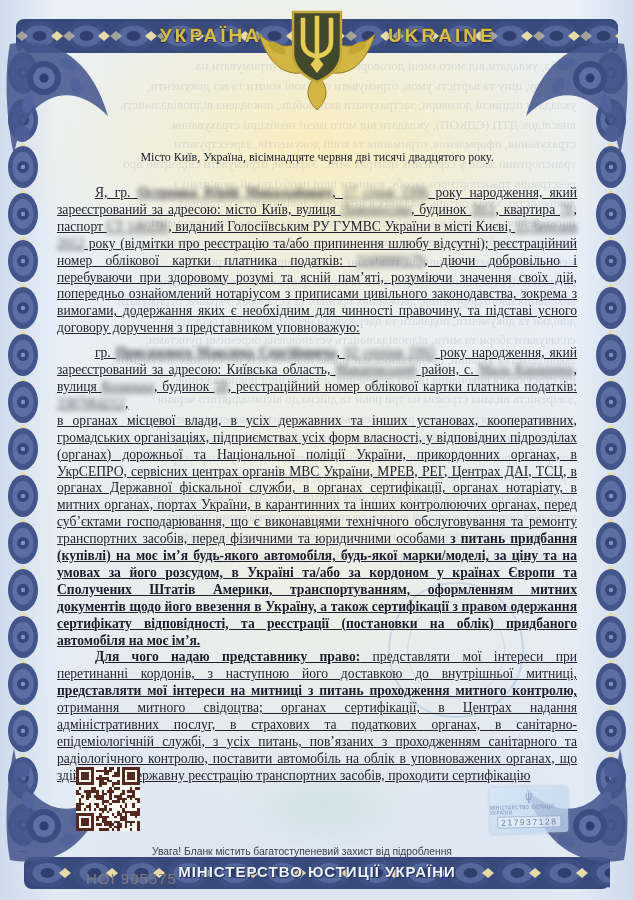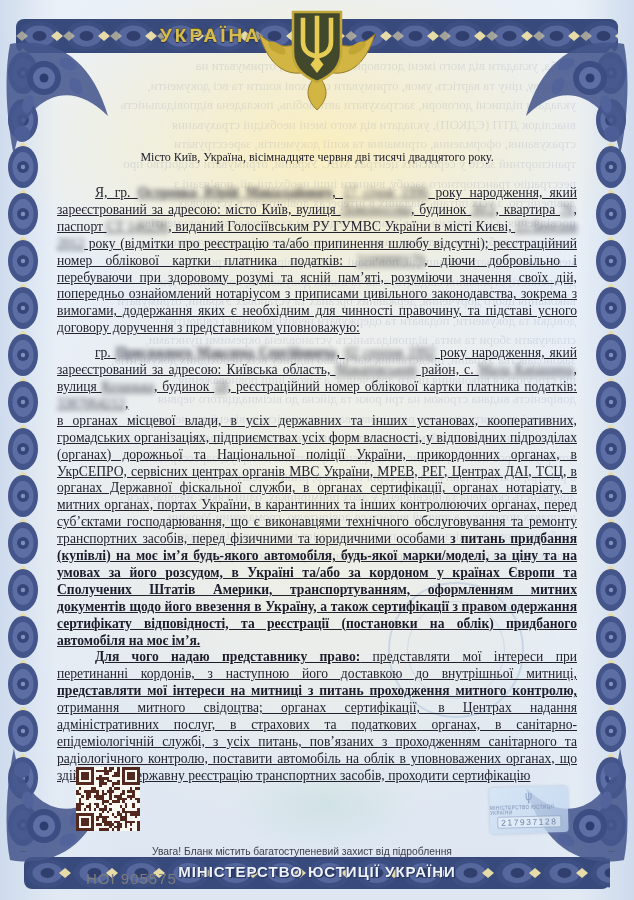--- a/index.html
+++ b/index.html
@@ -189,20 +189,21 @@
         <circle cx="38" cy="40" r="11" fill="#5d6fa4"></circle>
         <circle cx="38" cy="40" r="4.5" fill="#2e3d6f"></circle>
       <ellipse cx="62" cy="26" rx="9" ry="5.5" transform="rotate(24 62 26)" fill="#51639a"></ellipse>
       <ellipse cx="70" cy="48" rx="9" ry="5.5" transform="rotate(60 70 48)" fill="#51639a"></ellipse>
       <ellipse cx="22" cy="66" rx="9" ry="5.5" transform="rotate(105 22 66)" fill="#51639a"></ellipse>
       <circle cx="16" cy="96" r="8" fill="#4c5e95"></circle>
     </g>
   </svg>
 
   <div class="abs band-text" style="left:160px;top:25px;">УКРАЇНА</div>
+  <div class="abs band-text" style="left:388px;top:25px;">UKRAINE</div>
 
   <svg class="abs emblem" width="140" height="112" viewBox="0 0 140 112">
     <g>
       <path d="M66 66 C40 76 22 62 12 30 C32 48 50 44 64 30 Z" fill="#d3b544" stroke="#957c25" stroke-width="1"></path>
       <path d="M74 66 C100 76 118 62 128 30 C108 48 90 44 76 30 Z" fill="#d3b544" stroke="#957c25" stroke-width="1"></path>
       <ellipse cx="30" cy="44" rx="10" ry="4.5" transform="rotate(32 30 44)" fill="#c2a533"></ellipse>
       <ellipse cx="110" cy="44" rx="10" ry="4.5" transform="rotate(-32 110 44)" fill="#c2a533"></ellipse>
       <path d="M70 70 C58 84 58 94 70 106 C82 94 82 84 70 70 Z" fill="#d3b544" stroke="#957c25" stroke-width="1"></path>
     </g>
     <g>

